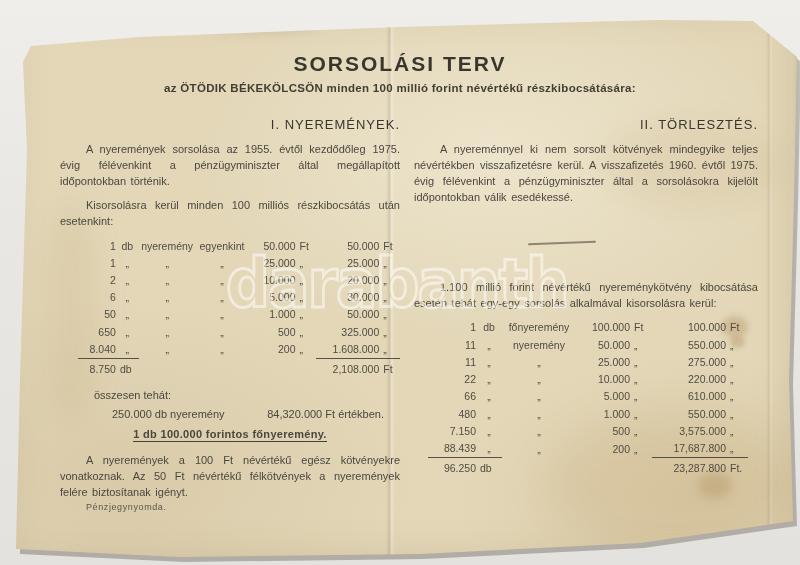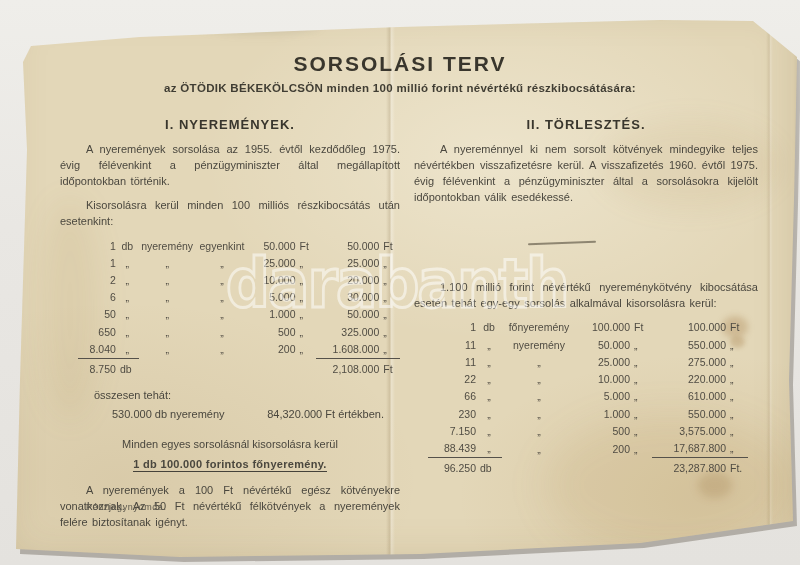--- a/index.html
+++ b/index.html
@@ -62,21 +62,21 @@
     position:absolute;left:0;top:52px;width:800px;text-align:center;
     font-size:21px;font-weight:bold;letter-spacing:2px;color:#39362d;
   }
   .doc-subtitle{
     position:absolute;left:0;top:82px;width:800px;text-align:center;
     font-size:11.5px;font-weight:bold;letter-spacing:.3px;color:#403d33;
   }
   .col{position:absolute;top:116px;font-size:11px;line-height:1.45;}
   .col-left{left:60px;width:340px;}
   .col-right{left:414px;width:344px;}
-  .col-heading{text-align:center;font-size:13px;font-weight:bold;letter-spacing:1px;color:#39362d;margin:0 0 7px 0;}
+  .col-heading{text-align:right;font-size:13px;font-weight:normal;letter-spacing:1px;color:#39362d;margin:0 0 7px 0;}
   .para{margin:0 0 8px 0;text-align:justify;text-indent:26px;word-spacing:1.5px;}
   table.prize{border-collapse:collapse;font-size:10.5px;color:#504c43;}
   table.prize td{padding:1px 0;white-space:nowrap;vertical-align:bottom;}
   td.num{text-align:right;}
   td.dit{text-align:center;}
   td.ft{text-align:left;padding-left:4px !important;}
   .ltable{margin:4px 0 0 18px;}
   .ltable td:nth-child(1){width:40px;}
   .ltable td:nth-child(2){width:20px;}
   .ltable td:nth-child(3){width:58px;}
@@ -216,25 +216,24 @@
             <td></td>
             <td></td>
           <td class="num">2,108.000</td>
           <td class="ft">Ft</td>
         </tr>
       </tbody>
     </table>
 
     <div class="sum-label">összesen tehát:</div>
     <div class="sum-row">
-      <span>530.000 db nyeremény</span>
+      <span>250.000 db nyeremény</span>
       <span>84,320.000 Ft értékben.</span>
     </div>
 
-    <div class="draw-line1">Minden egyes sorsolásnál kisorsolásra kerül</div>
     <div class="draw-line2">
       <span>1 db 100.000 forintos főnyeremény.</span>
     </div>
 
     <p class="para">A nyeremények a 100 Ft névértékű egész kötvényekre vonatkoznak. Az 50 Ft névértékű félkötvények a nyeremények felére biztosítanak igényt.</p>
   </div>
 
   <div class="col col-right">
     <div class="col-heading">II. TÖRLESZTÉS.</div>
     <p class="para">A nyereménnyel ki nem sorsolt kötvények mindegyike teljes névértékben visszafizetésre kerül. A visszafizetés 1960. évtől 1975. évig félévenkint a pénzügyminiszter által a sorsolásokra kijelölt időpontokban válik esedékessé.</p>
@@ -282,21 +281,21 @@
           <tr>
           <td class="num">66</td>
           <td class="dit">„</td>
           <td class="dit">„</td>
           <td class="num">5.000</td>
           <td class="ft">„</td>
           <td class="num">610.000</td>
           <td class="ft">„</td>
         </tr>
           <tr>
-          <td class="num">230</td>
+          <td class="num">480</td>
           <td class="dit">„</td>
           <td class="dit">„</td>
           <td class="num">1.000</td>
           <td class="ft">„</td>
           <td class="num">550.000</td>
           <td class="ft">„</td>
         </tr>
           <tr>
           <td class="num">7.150</td>
           <td class="dit">„</td>

